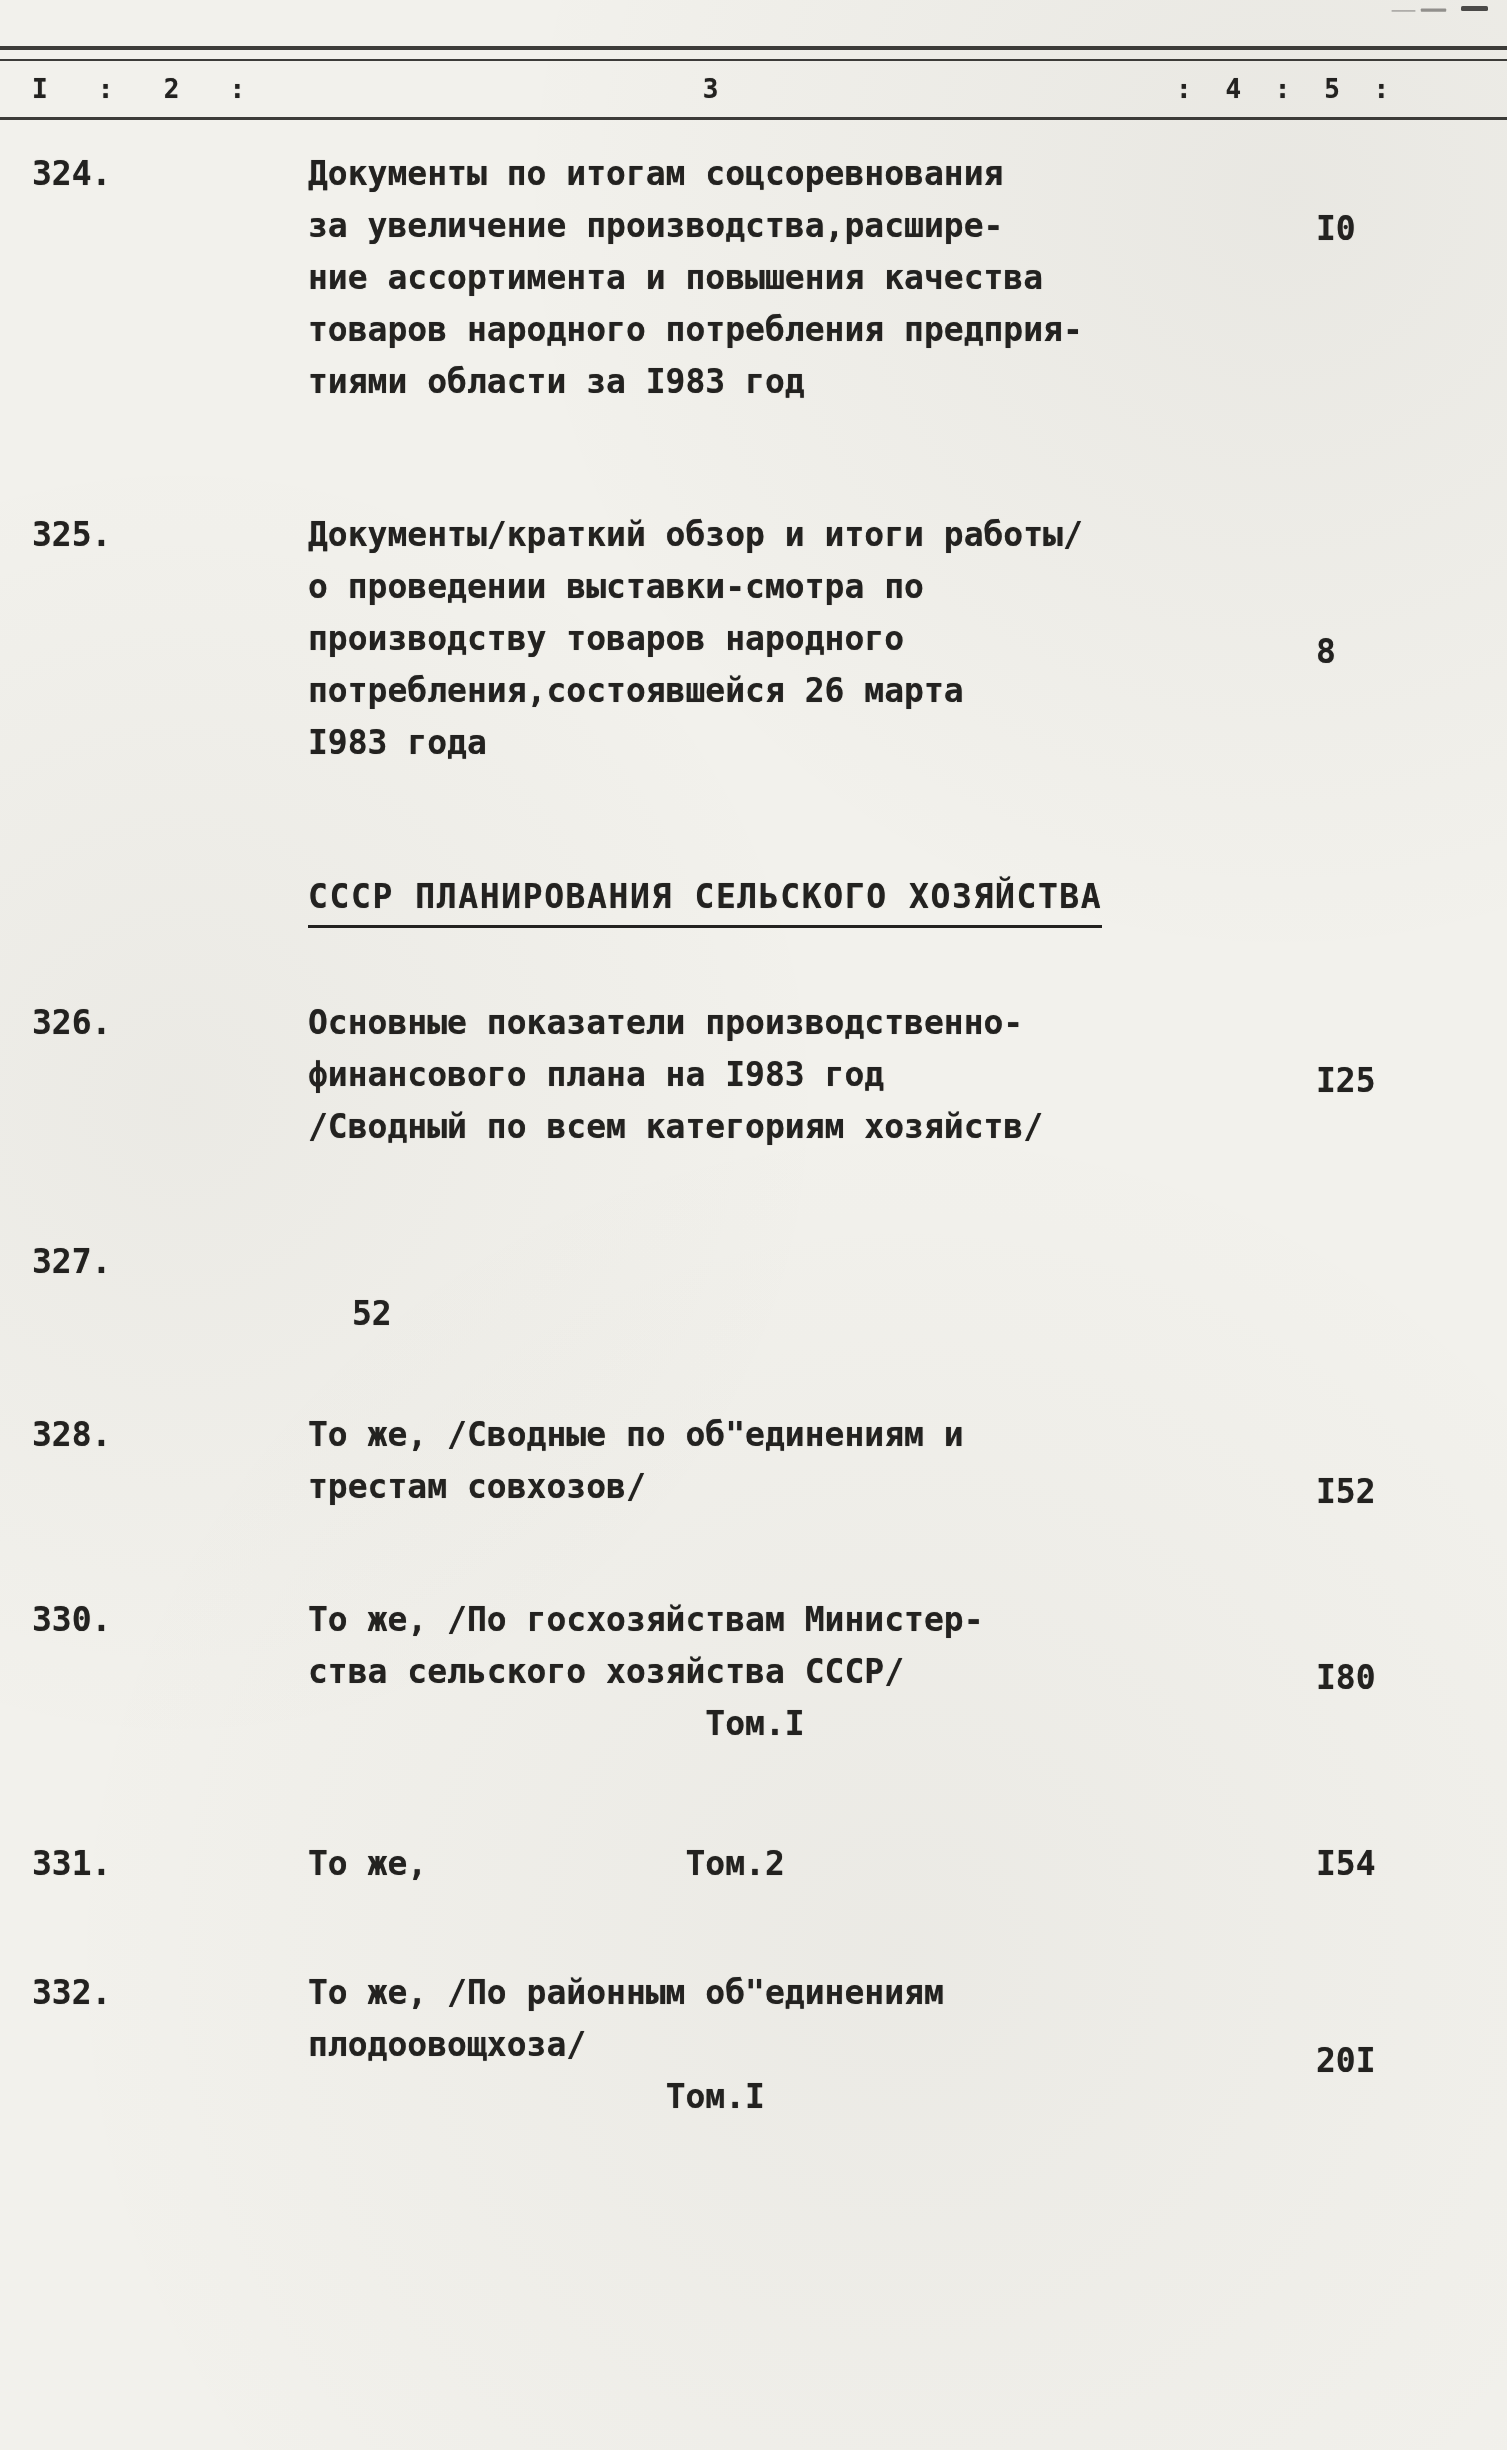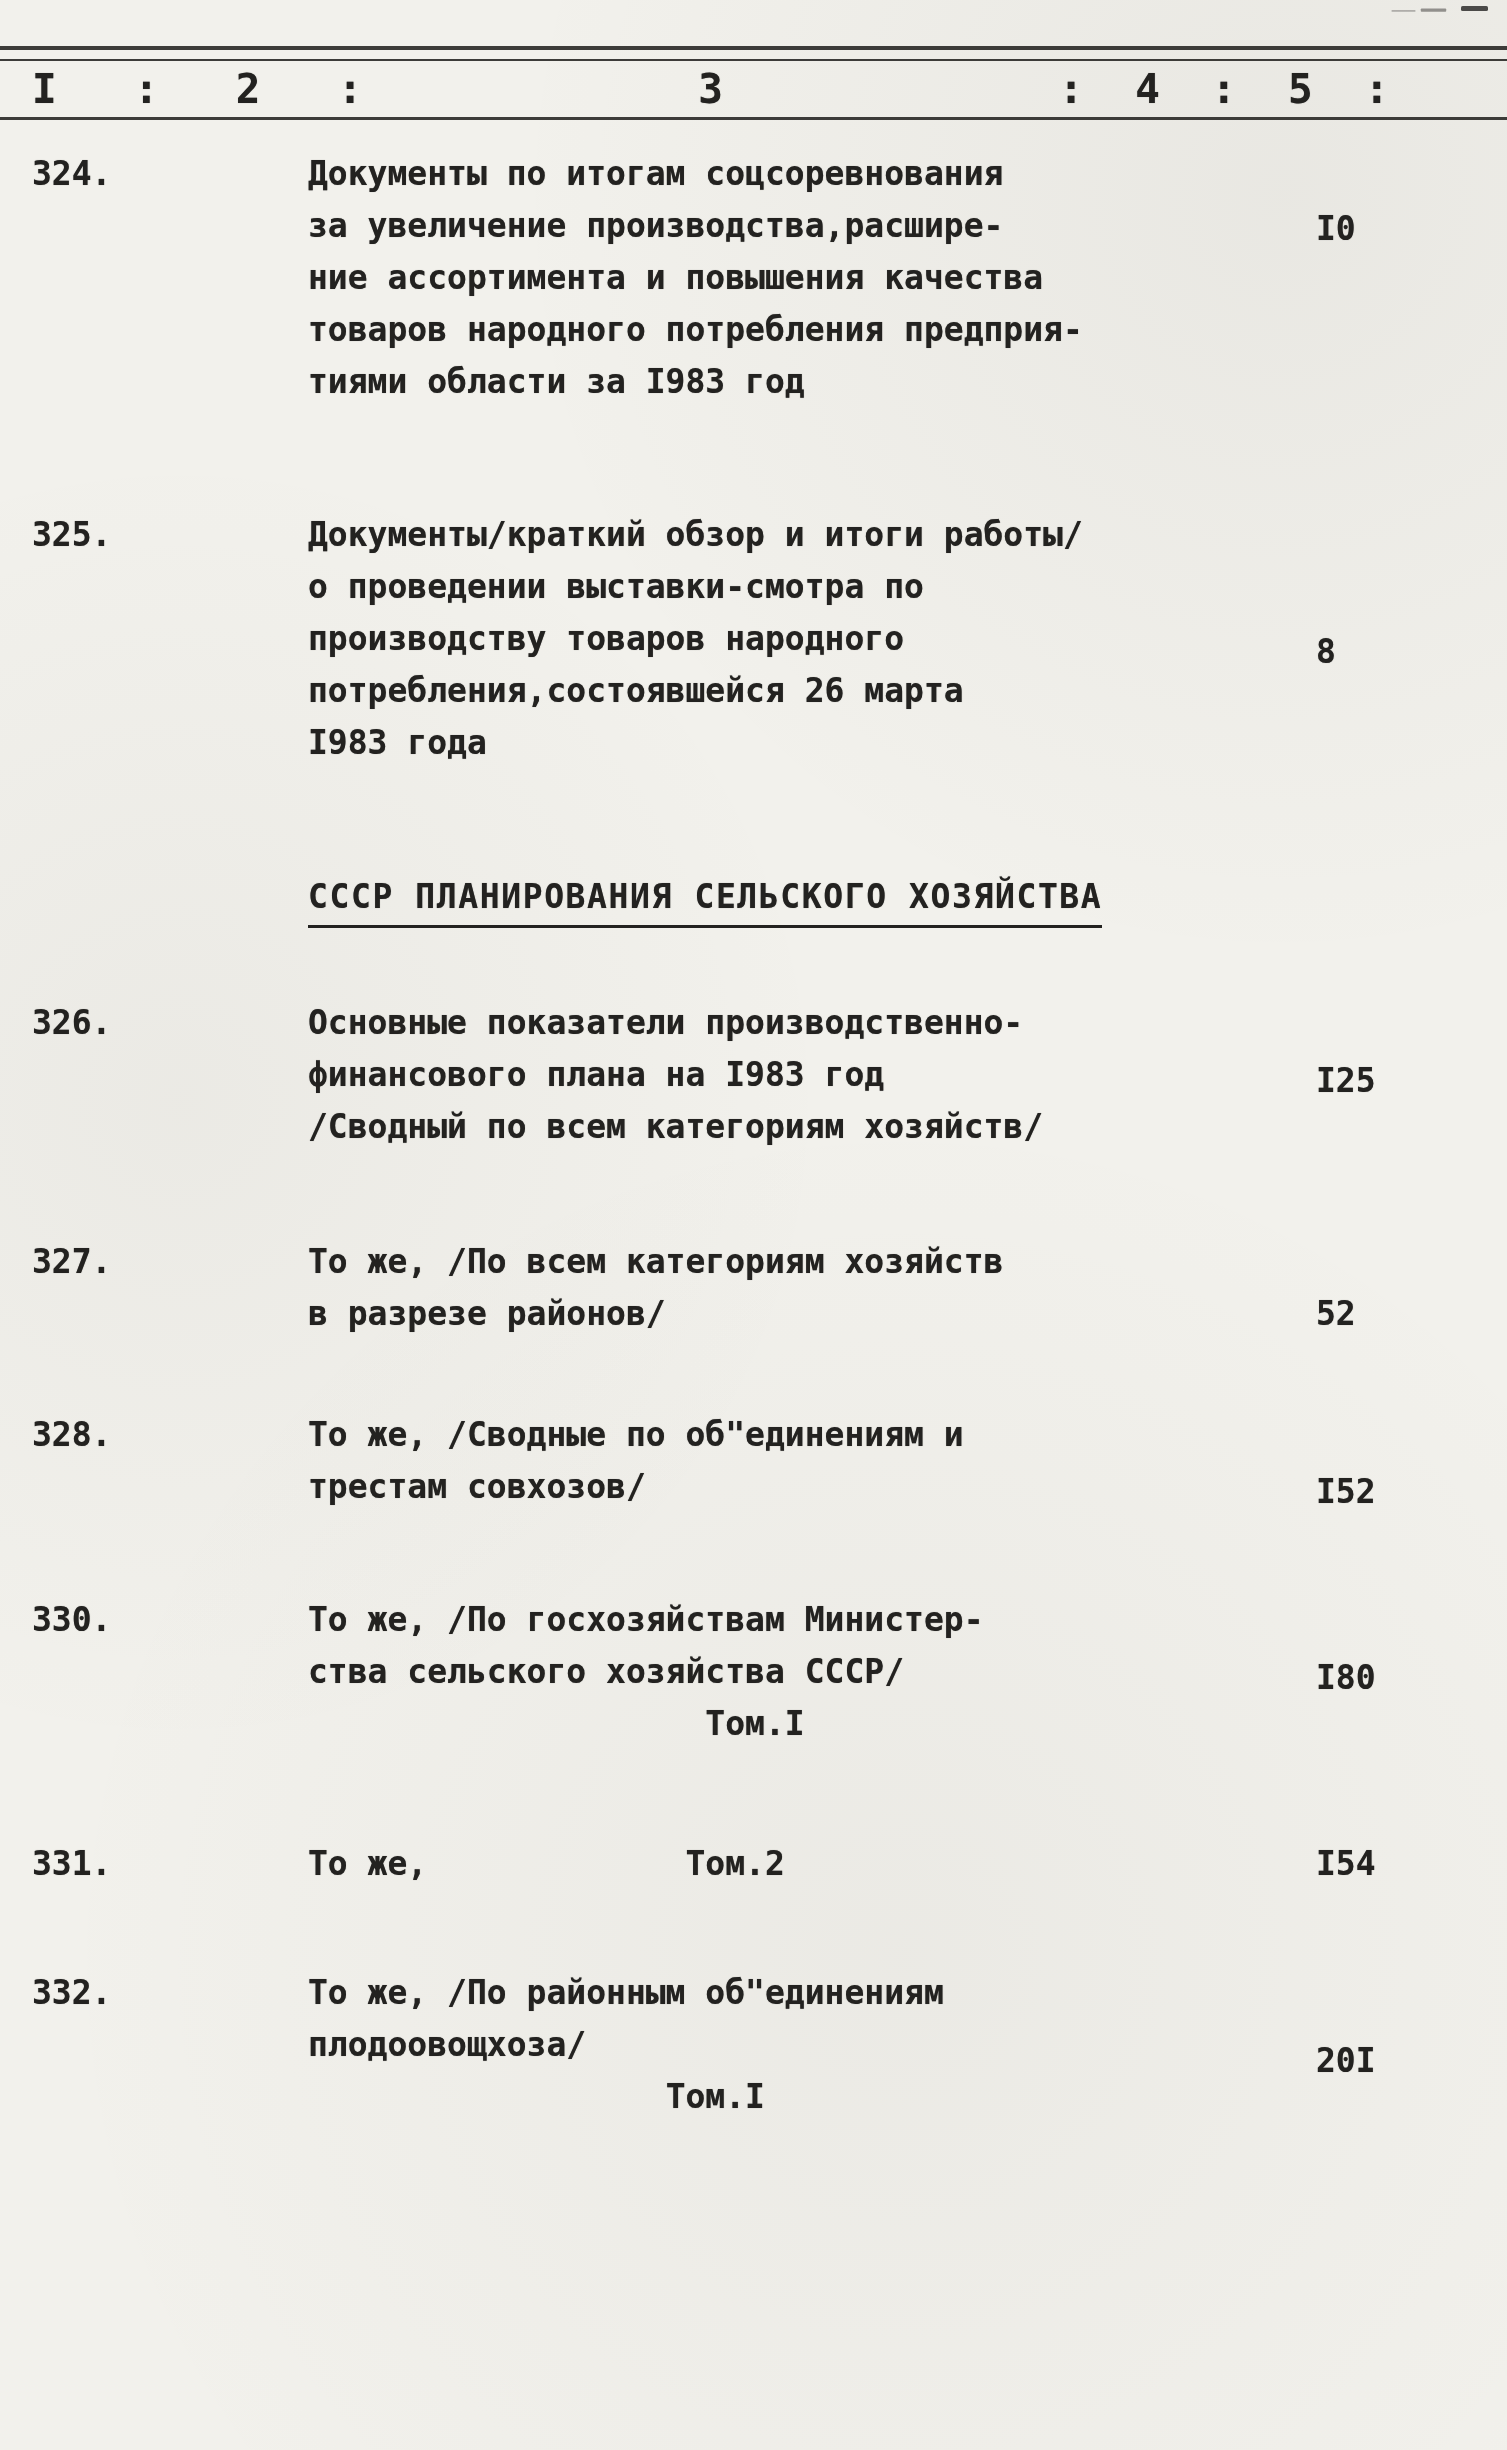--- a/index.html
+++ b/index.html
@@ -36,21 +36,21 @@
     opacity:.88;
   }
   .rule.thick{height:4px;}
   .rule.thin{height:2.4px;margin-top:8.7px;}
   .rule.below{height:2.4px;margin-top:4.7px;}
   .col-header{
     display:flex;
     justify-content:space-between;
     align-items:center;
     padding:4.7px 118px 0 32px;
-    font-size:41px;
+    font-size:26px;
     line-height:47px;
     letter-spacing:0.8px;
     white-space:pre;
   }
   
   .rows{
     padding-top:28px;
   }
   .row{
     display:grid;
@@ -145,22 +145,20 @@
     <div class="row ink" style="margin-bottom:83px">
       <div class="num">326.</div>
       <div class="desc">Основные показатели производственно-
 финансового плана на I983 год
 /Сводный по всем категориям хозяйств/</div>
       <div class="count" style="padding-top:58px">I25</div>
     </div>
 
     <div class="row ink" style="margin-bottom:69px">
       <div class="num">327.</div>
-      <div class="desc">То же, /По всем категориям хозяйств
-в разрезе районов/</div>
       <div class="count" style="padding-top:52px">52</div>
     </div>
 
     <div class="row ink" style="margin-bottom:76px">
       <div class="num">328.</div>
       <div class="desc">То же, /Сводные по об"единениям и
 трестам совхозов/</div>
       <div class="count" style="padding-top:57px">I52</div>
     </div>
 

